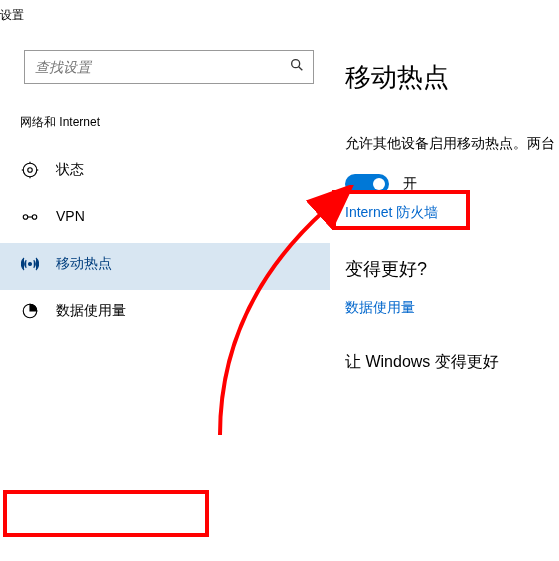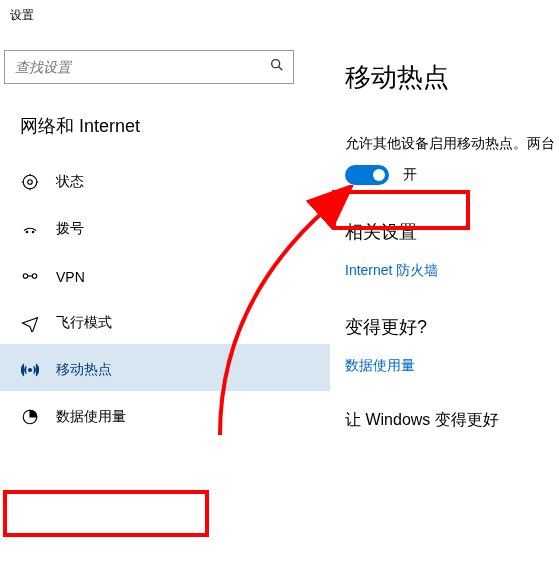--- a/index.html
+++ b/index.html
@@ -9,42 +9,41 @@
     color: #000;
     width: 559px;
     height: 561px;
     overflow: hidden;
     position: relative;
   }
   .titlebar {
     height: 30px;
     display: flex;
     align-items: center;
-    padding-left: 10px;
     font-size: 12px;
   }
   .main-layout {
     display: flex;
     height: calc(100% - 30px);
   }
   .sidebar {
     width: 330px;
     padding-top: 20px;
     position: relative;
   }
   .home-row {
     display: flex;
     align-items: center;
     gap: 16px;
     padding: 10px 20px 20px 20px;
     cursor: pointer;
   }
   .home-label { font-size: 14px; }
   .searchbox {
-    margin: 0 20px 30px 4px;
+    margin: 0 20px 30px 24px;
     width: 290px;
     height: 34px;
     border: 1px solid #999;
     position: relative;
   }
   .searchbox input {
     border: none;
     outline: none;
     width: calc(100% - 34px);
     height: 100%;
@@ -56,27 +55,27 @@
     font-family: inherit;
   }
   .searchbox .search-icon {
     position: absolute;
     right: 8px;
     top: 50%;
     transform: translateY(-50%);
     color: #333;
   }
   .category-header {
-    font-size: 18px;
+    font-size: 12px;
     padding: 0 20px 18px 20px;
     color: #000;
   }
   .nav-item {
     display: flex;
-    align-items: flex-end;
+    align-items: flex-start;
     gap: 16px;
     padding: 12px 20px;
     cursor: pointer;
     font-size: 14px;
     height: 47px;
   }
   .nav-item.selected {
     background: #d8e6f2;
     color: #003e7e;
   }
@@ -93,21 +92,21 @@
     margin-bottom: 40px;
   }
   .section-header {
     font-size: 18px;
     font-weight: 400;
     margin-bottom: 18px;
   }
   .section-header.mt { margin-top: 35px; }
   .desc-text {
     font-size: 14px;
-    margin-bottom: 12px;
+    margin-bottom: 21px;
     white-space: nowrap;
   }
   .toggle-row {
     display: flex;
     align-items: center;
     gap: 14px;
     margin-bottom: 8px;
   }
   .toggle {
     width: 44px;
@@ -197,50 +196,32 @@
             <line x1="12" y1="23" x2="12" y2="21"></line>
           <line x1="3" y1="12" x2="1" y2="12"></line>
             <line x1="23" y1="12" x2="21" y2="12"></line>
         </svg>
       </span>
       <span>状态</span>
     </div>
 
 
 
-    <div class="nav-item">
-      <span class="icon">
-        <svg width="18" height="18" viewBox="0 0 24 24" fill="none" stroke="#000" stroke-width="1.5">
-          <path d="M4 14 q8 -6 16 0"></path>
-            <circle cx="8" cy="16" r="1" fill="#000"></circle>
-            <circle cx="16" cy="16" r="1" fill="#000"></circle>
-        </svg>
-      </span>
-      <span>拨号</span>
-    </div>
 
     <div class="nav-item">
       <span class="icon">
         <svg width="18" height="18" viewBox="0 0 24 24" fill="none" stroke="#000" stroke-width="1.5">
           <circle cx="6" cy="12" r="3"></circle>
             <circle cx="18" cy="12" r="3"></circle>
             <line x1="9" y1="12" x2="15" y2="12"></line>
         </svg>
       </span>
       <span>VPN</span>
     </div>
 
-    <div class="nav-item">
-      <span class="icon">
-        <svg width="18" height="18" viewBox="0 0 24 24" fill="none" stroke="#000" stroke-width="1.5">
-          <path d="M2 12 l20 -7 l-7 20 l-3 -8 z"></path>
-        </svg>
-      </span>
-      <span>飞行模式</span>
-    </div>
 
     <div class="nav-item selected">
       <span class="icon">
         <svg width="18" height="18" viewBox="0 0 24 24" fill="none" stroke="#003e7e" stroke-width="1.5">
           <circle cx="12" cy="12" r="2" fill="#003e7e"></circle>
           <path d="M7 7 a7 7 0 0 0 0 10"></path>
             <path d="M17 7 a7 7 0 0 1 0 10"></path>
           <path d="M4 4 a11 11 0 0 0 0 16"></path>
             <path d="M20 4 a11 11 0 0 1 0 16"></path>
         </svg>
@@ -265,21 +246,20 @@
     <div class="section-block">
       <div class="desc-text">允许其他设备启用移动热点。两台</div>
       <div class="toggle-row">
         <div class="toggle">
           <div class="knob"></div>
         </div>
         <span class="toggle-label">开</span>
       </div>
     </div>
 
-    <div class="section-header mt">相关设置</div>
     <span class="link">Internet 防火墙</span>
 
     <div class="section-header mt">变得更好?</div>
     <span class="link">数据使用量</span>
 
     <div class="bottom-header section-header mt">让 Windows 变得更好</div>
   </div>
 </div>
 
 <div class="highlight-box1"></div>

